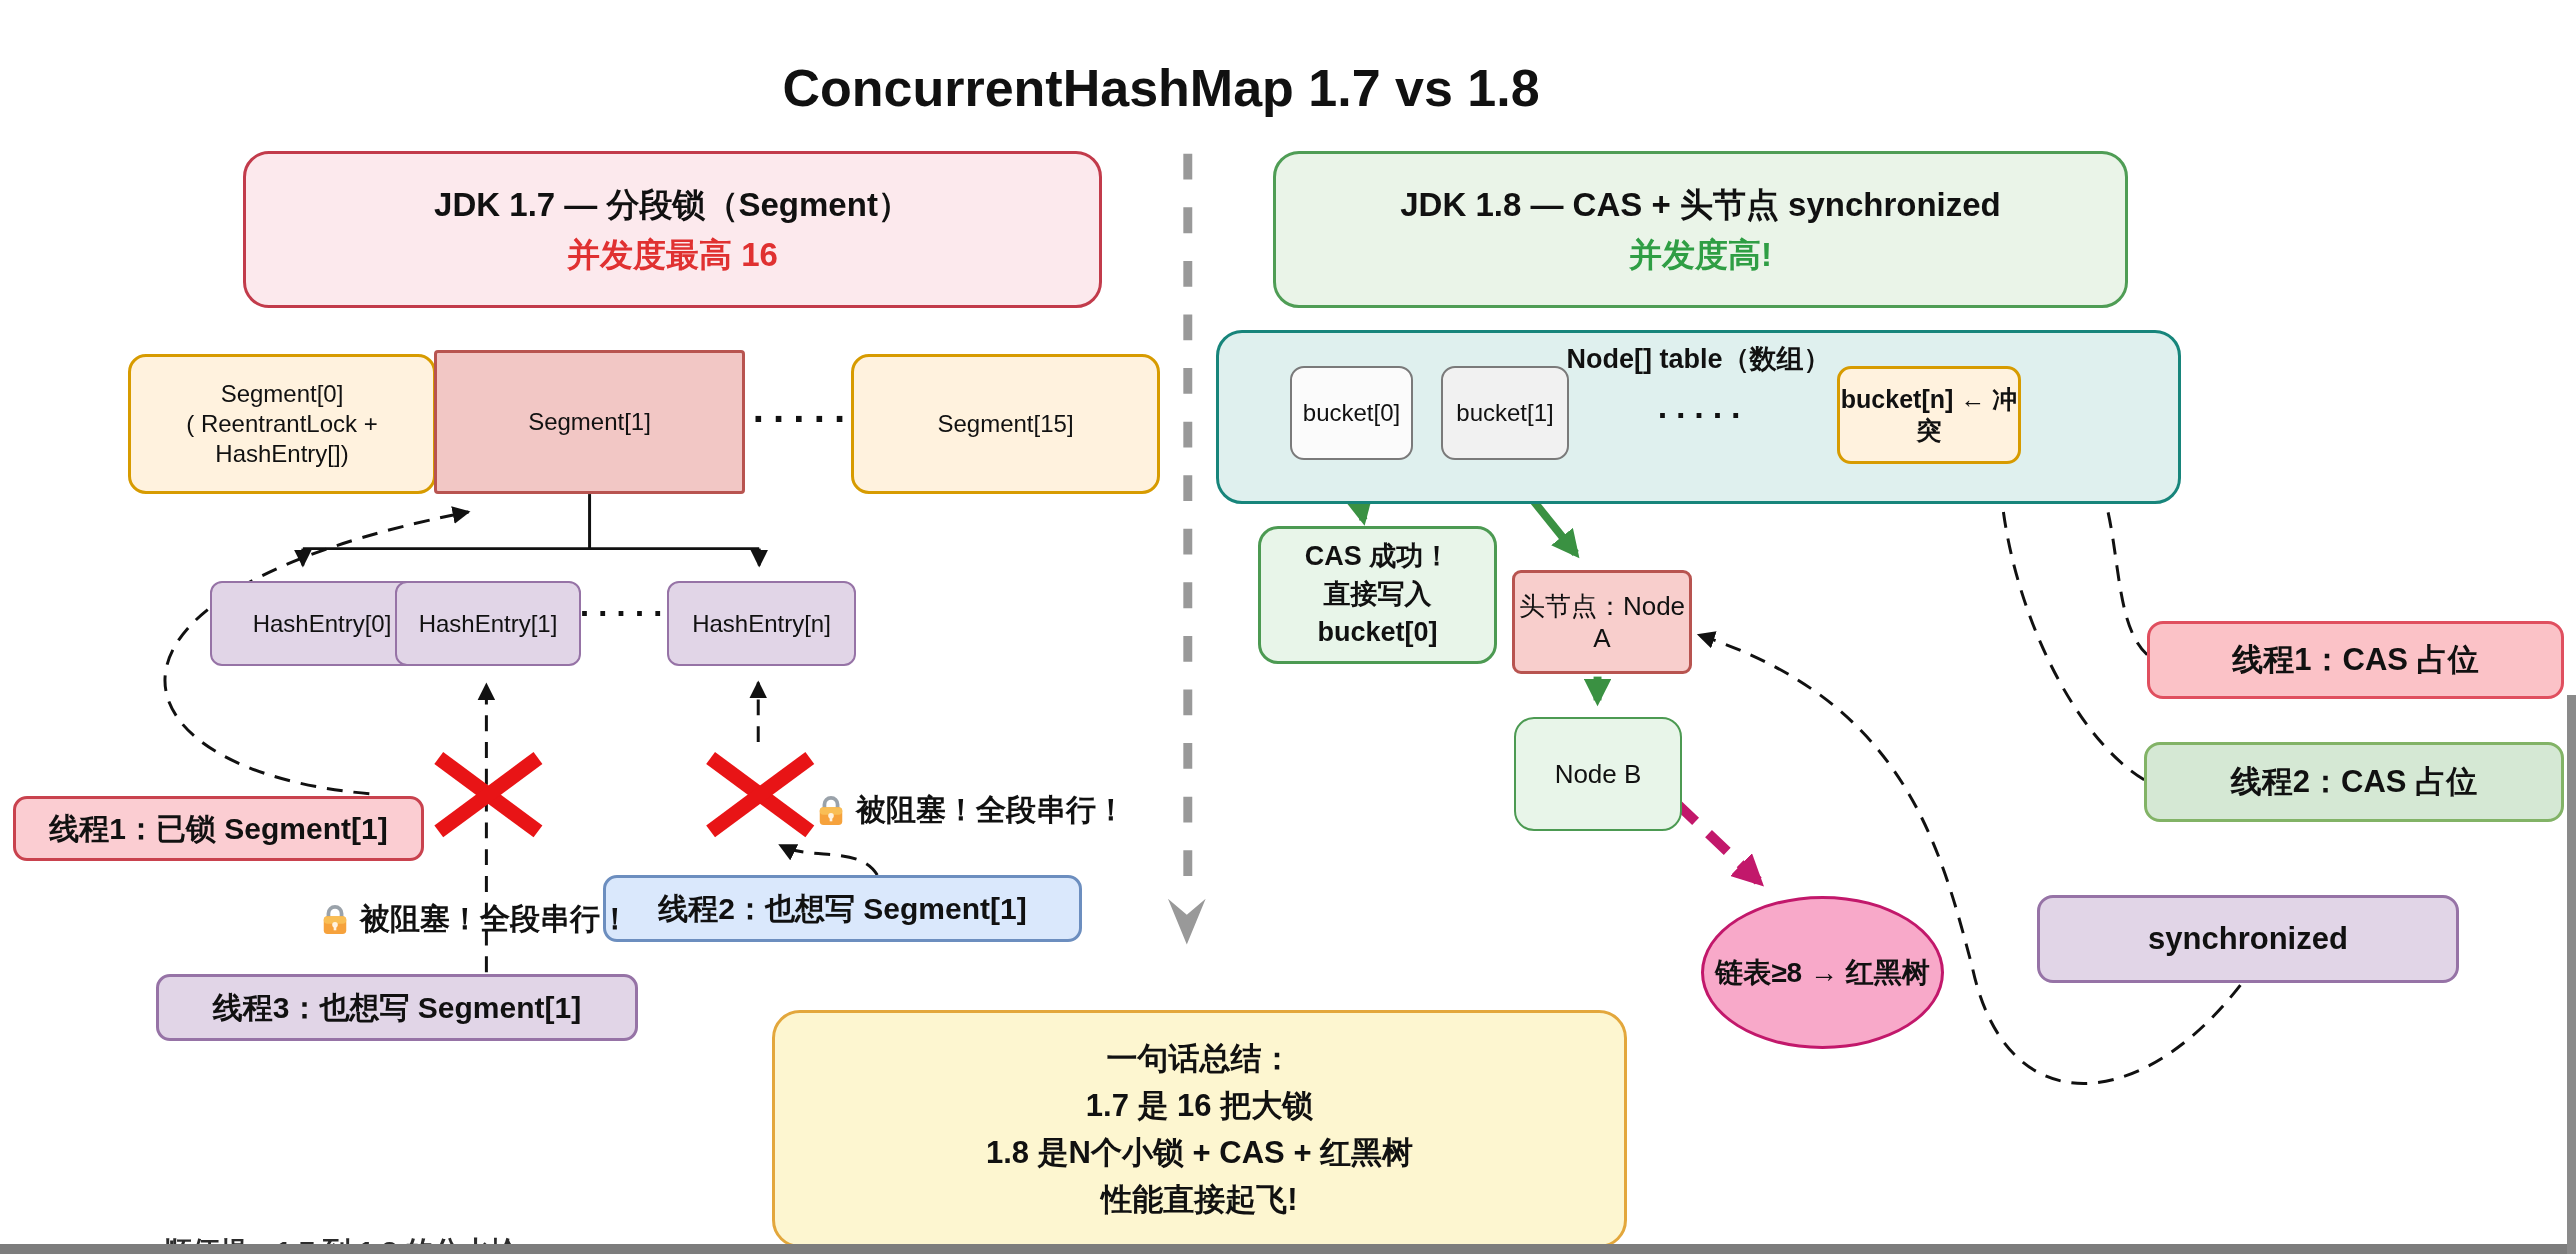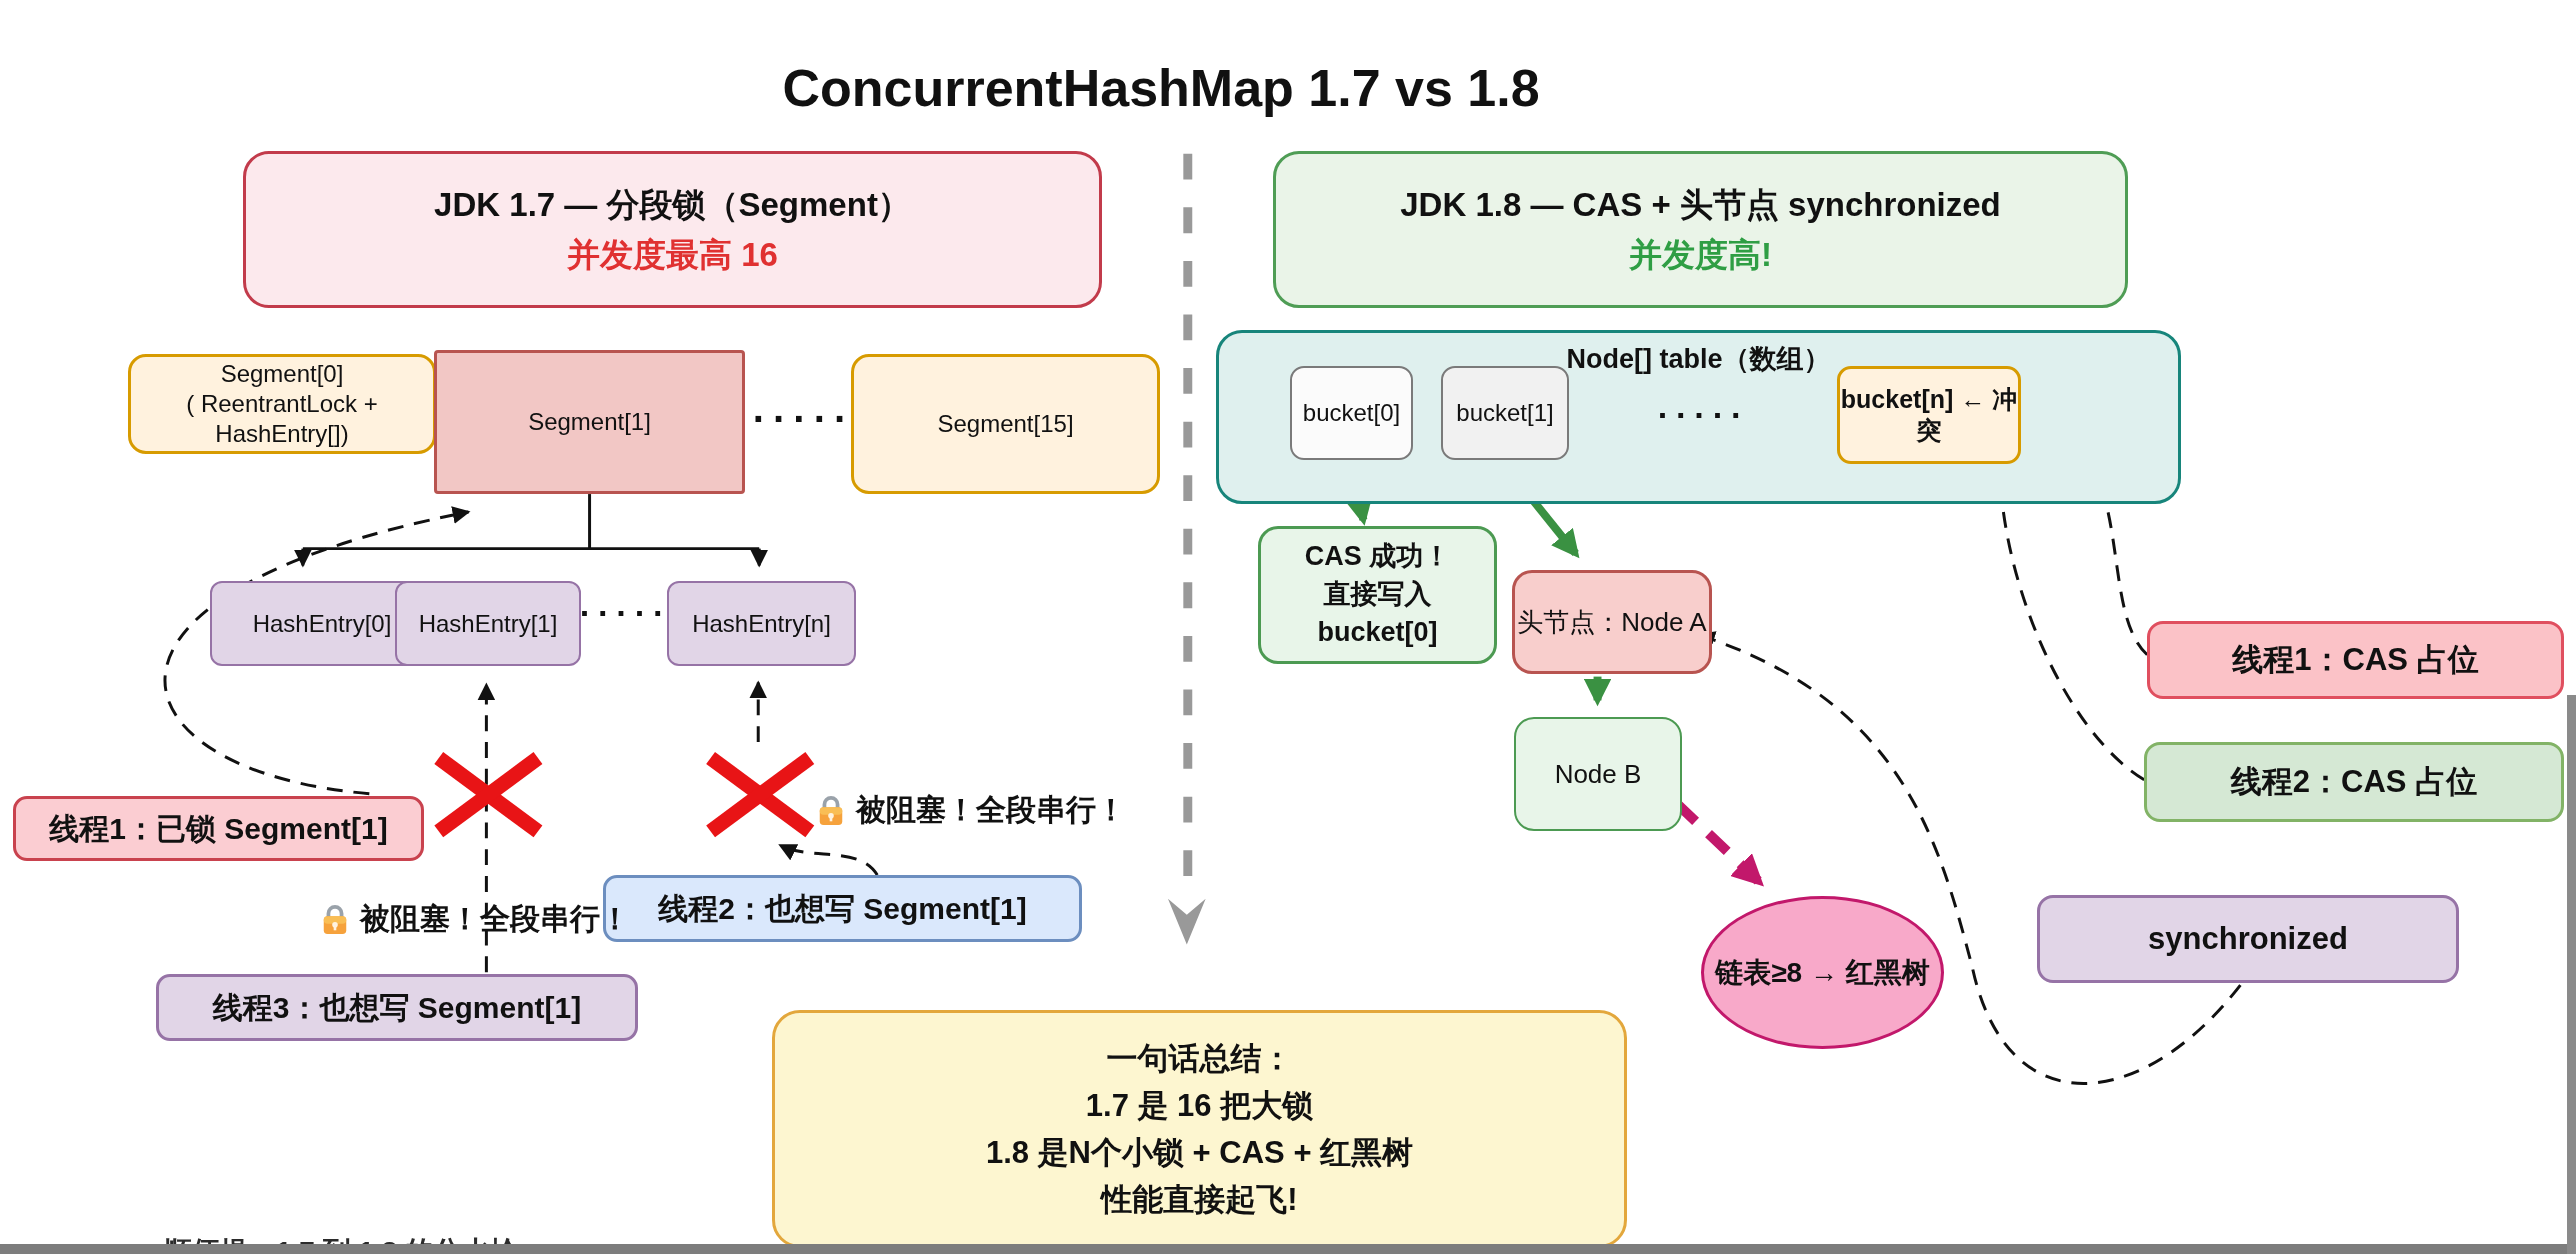--- a/index.html
+++ b/index.html
@@ -109,21 +109,21 @@
   <div class="box c-hdr17" style="left:243px;top:151px;width:859px;height:157px;">
     <div class="bold" style="font-size:33px;">JDK 1.7 — 分段锁（Segment）</div>
     <div class="bold red-accent" style="font-size:33px;margin-top:8px;">并发度最高 16</div>
   </div>
 
   <div class="box c-hdr18" style="left:1273px;top:151px;width:855px;height:157px;">
     <div class="bold" style="font-size:33px;text-align:center;">JDK 1.8 — CAS + 头节点 synchronized</div>
     <div class="bold green-accent" style="font-size:33px;margin-top:8px;">并发度高!</div>
   </div>
 
-  <div class="box c-orange" style="left:128px;top:354px;width:308px;height:100px;font-size:24px;">
+  <div class="box c-orange" style="left:128px;top:354px;width:308px;height:140px;font-size:24px;">
     <div>Segment[0]</div>
     <div>( ReentrantLock + HashEntry[])</div>
   </div>
   <div class="box c-seg1" style="left:434px;top:350px;width:311px;height:144px;font-size:24px;">
     <div>Segment[1]</div>
   </div>
   <div class="box dots" style="left:756px;top:397px;width:95px;height:44px;">·····</div>
   <div class="box c-orange" style="left:851px;top:354px;width:309px;height:140px;font-size:24px;align-items:center;">
     <div>Segment[15]</div>
   </div>
@@ -187,21 +187,21 @@
   </div>
   <div class="box dots" style="left:1649px;top:393px;width:109px;height:44px;font-size:34px;">·····</div>
   <div class="box c-bucketn bold" style="left:1837px;top:366px;width:184px;height:98px;font-size:25px;">
     <div>bucket[n] ← 冲突</div>
   </div>
 
   <div class="box c-cas bold" style="left:1258px;top:526px;width:239px;height:138px;font-size:27px;line-height:1.4;">
     <div>CAS 成功！</div>
     <div>直接写入 bucket[0]</div>
   </div>
-  <div class="box c-nodea" style="left:1512px;top:570px;width:200px;height:104px;font-size:26px;">
+  <div class="box c-nodea" style="left:1512px;top:570px;width:180px;height:104px;font-size:26px;border-radius:9px;">
     <div>头节点：Node A</div>
   </div>
   <div class="box c-nodeb" style="left:1514px;top:717px;width:168px;height:114px;font-size:26px;">
     <div>Node B</div>
   </div>
   <div class="box c-ellipse bold" style="left:1701px;top:896px;width:243px;height:153px;font-size:28px;">
     <div>链表≥8 → 红黑树</div>
   </div>
 
   <div class="box c-r1 bold" style="left:2147px;top:621px;width:417px;height:78px;font-size:31px;">

